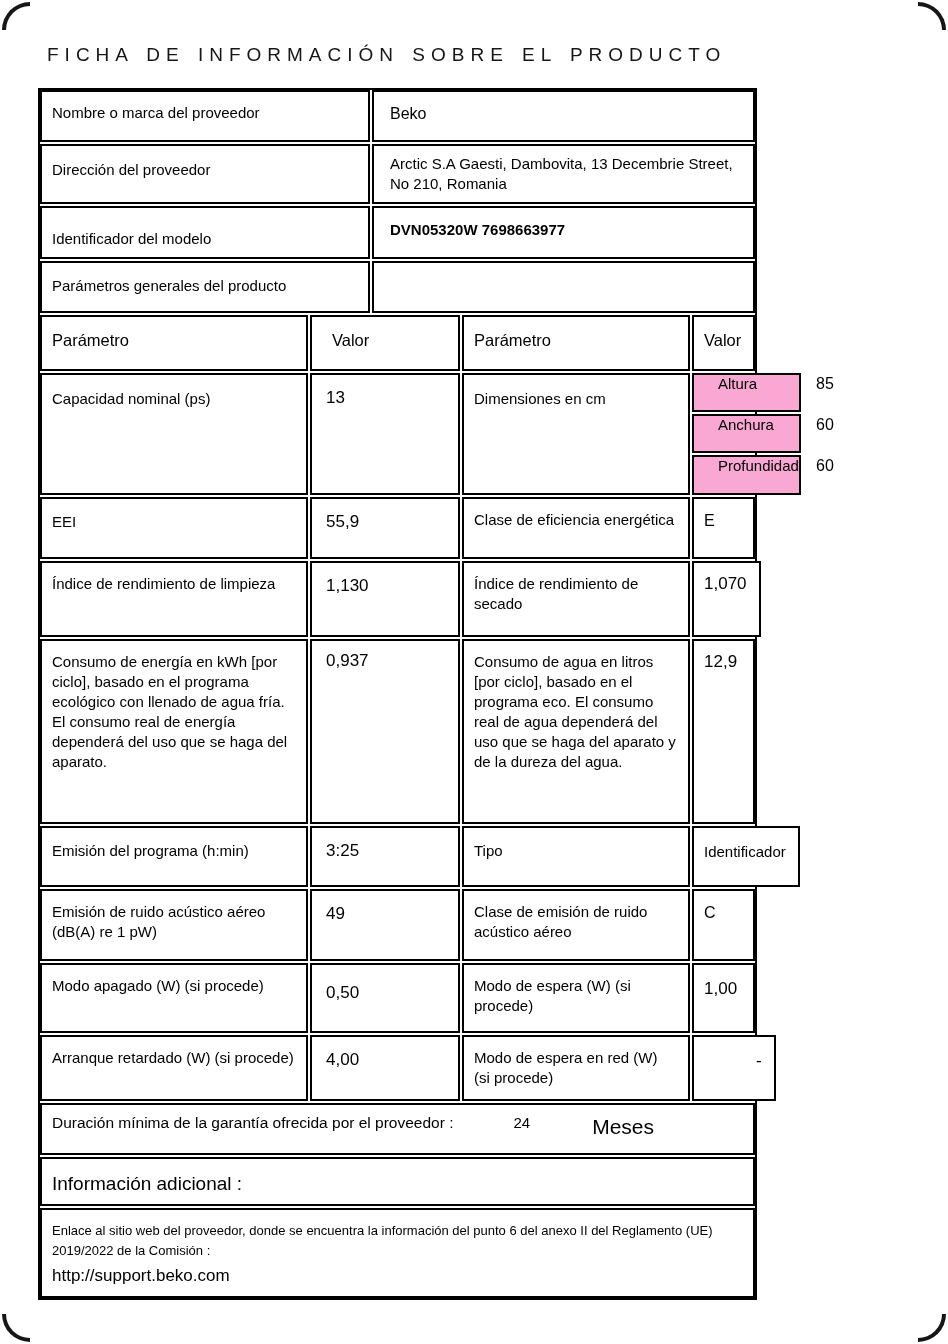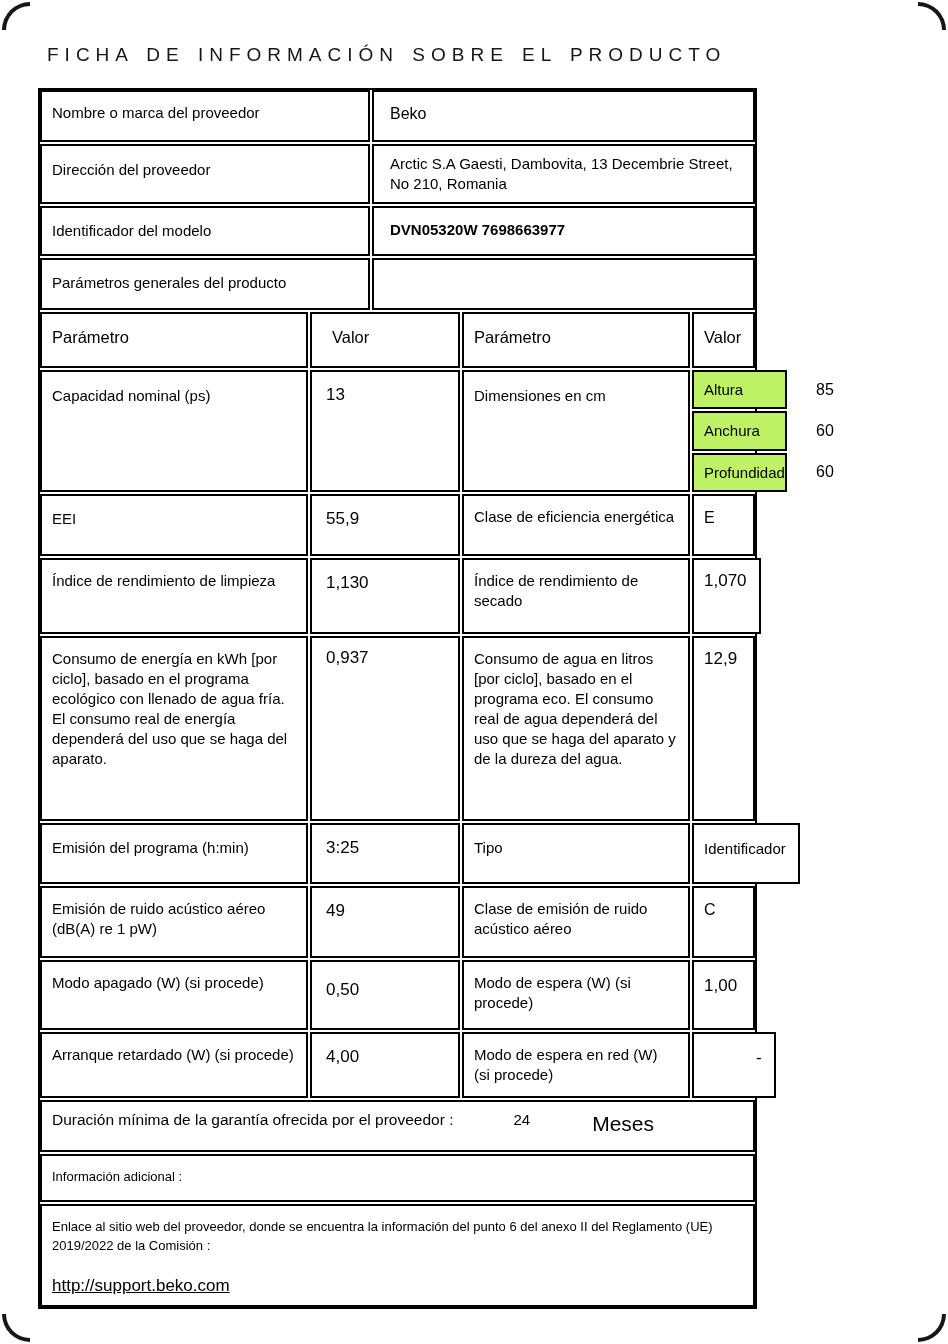--- a/index.html
+++ b/index.html
@@ -50,36 +50,36 @@
   .cell.val.v2{padding-left:14px;padding-top:13px;}
   .cell.bold{font-weight:bold;font-size:15px;}
   .cell.value-top{font-size:16px;}
   .cell.dash{padding-left:62px;padding-top:14px;}
   .cell.pt14{padding-top:14px;}
 
   
   .dims{border:none;padding:0;display:flex;flex-direction:column;gap:2px;background:transparent;}
   .dim{
     box-sizing:border-box;flex:1;
-    border:2px solid #000;background:#bef264;
+    border:2px solid #000;background:#f9a8d4;
     position:relative;
-    display:flex;align-items:center;
-    padding-left:10px;font-size:15px;
+    display:flex;
+    padding-left:24px;font-size:15px;
   }
   .dim .dval{position:absolute;left:122px;font-size:16px;}
 
   
   .warranty{display:flex;align-items:flex-start;}
   .warranty .wlabel{font-size:15.5px;}
   .warranty .wvalue{font-size:15px;margin-left:60px;}
   .warranty .wunit{font-size:21px;margin-left:62px;}
 
   
   .linkrow .ltext{font-size:13px;line-height:1.5;}
-  .linkrow .lurl{font-size:17px;margin-top:19px;text-decoration:underline;}
+  .linkrow .lurl{font-size:17px;margin-top:5px;}
 </style>
 </head>
 <body>
 
 <div class="corner tl"></div>
 <div class="corner tr"></div>
 <div class="corner bl"></div>
 <div class="corner br"></div>
 
 <div class="title">FICHA DE INFORMACIÓN SOBRE EL PRODUCTO</div>
@@ -90,21 +90,21 @@
     <div class="cell">Nombre o marca del proveedor</div>
     <div class="cell value-top vtop2">Beko</div>
   </div>
 
   <div class="row two" style="min-height:50px">
     <div class="cell" style="padding-top:14px">Dirección del proveedor</div>
     <div class="cell vtop2" style="padding-top:8px">Arctic S.A  Gaesti, Dambovita, 13 Decembrie Street, No 210, Romania</div>
   </div>
 
   <div class="row two" style="min-height:50px">
-    <div class="cell" style="padding-top:13px">Identificador del modelo</div>
+    <div class="cell" style="padding-top:21px">Identificador del modelo</div>
     <div class="cell bold vtop2" style="padding-top:12px">DVN05320W 7698663977</div>
   </div>
 
   <div class="row two" style="min-height:52px">
     <div class="cell" style="padding-top:13px">Parámetros generales del producto</div>
     <div class="cell vtop2"></div>
   </div>
 
   <div class="row four" style="min-height:56px">
     <div class="cell hdr">Parámetro</div>
@@ -184,21 +184,21 @@
 
   <div class="row full" style="min-height:52px">
     <div class="cell warranty" style="padding-top:8px">
       <span class="wlabel">Duración mínima de la garantía ofrecida por el proveedor :</span>
       <span class="wvalue">24</span>
       <span class="wunit">Meses</span>
     </div>
   </div>
 
   <div class="row full" style="min-height:48px">
-    <div class="cell" style="padding-top:12px;font-size:13px">Información adicional :</div>
+    <div class="cell" style="padding-top:12px;font-size:19px">Información adicional :</div>
   </div>
 
   <div class="row full" style="min-height:88px">
     <div class="cell linkrow">
       <div class="ltext">Enlace al sitio web del proveedor, donde se encuentra la información del punto 6 del anexo II del Reglamento (UE) 2019/2022 de la Comisión :</div>
       <div class="lurl">http://support.beko.com</div>
     </div>
   </div>
 
 </div>

